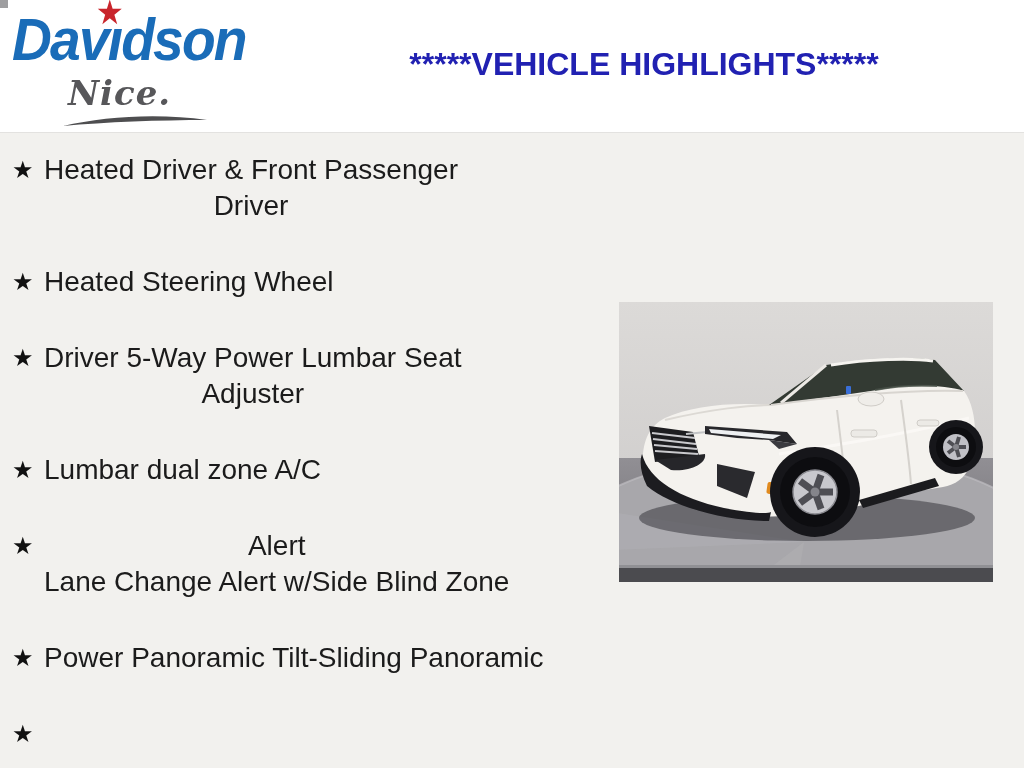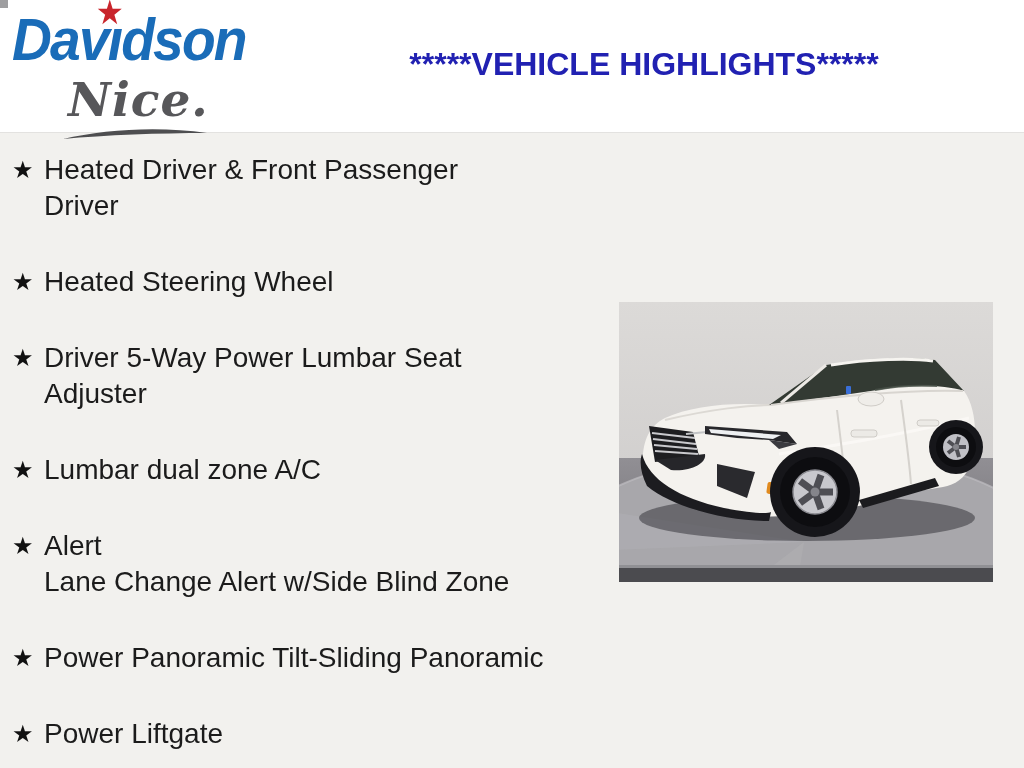--- a/index.html
+++ b/index.html
@@ -24,34 +24,34 @@
   }
   .logo-star{
     position:absolute;left:91px;top:-15px;line-height:1;
     font-size:34px;font-style:normal;letter-spacing:0;
     color:var(--star-red,#c9252c);
     font-family:"DejaVu Sans",sans-serif;
   }
   .logo-tagline{
     margin:6px 0 0 56px;line-height:1;
     font-family:"DejaVu Serif",serif;font-style:italic;font-weight:bold;
-    font-size:47px;letter-spacing:1px;color:var(--tagline-grey,#58585a);
+    font-size:34px;letter-spacing:1px;color:var(--tagline-grey,#58585a);
   }
   .logo-swoosh{display:block;margin:3px 0 0 48px;}
   
   .title{
     position:absolute;left:272px;right:8px;top:46px;margin:0;
     text-align:center;font-size:32px;font-weight:bold;
     color:var(--title-color,#2121b2);
   }
   
   .features{position:absolute;left:12px;top:152px;width:600px;margin:0;padding:0;list-style:none;}
   .features li{display:flex;margin:0 0 40px 0;font-size:28px;line-height:36px;color:var(--text-color,#1b1b1b);}
   .bullet{flex:0 0 32px;font-size:24px;line-height:36px;color:#111;font-family:"DejaVu Sans",sans-serif;}
-  .ftext div{white-space:nowrap;}
+  .ftext div{white-space:nowrap;text-align:center;}
   
   .photo{position:absolute;left:619px;top:302px;width:374px;height:280px;margin:0;}
   .photo svg{display:block;}
 </style>
 </head>
 <body>
 
 <div class="page">
 
   <div class="corner-mark"></div>
@@ -107,23 +107,20 @@
         </div>
       </li>
       <li>
         <span class="bullet">★</span>
         <div class="ftext">
           <div>Power Panoramic Tilt-Sliding Panoramic</div>
         </div>
       </li>
       <li>
         <span class="bullet">★</span>
-        <div class="ftext">
-          <div>Power Liftgate</div>
-        </div>
       </li>
     </ul>
 
   <figure class="photo" aria-label="White compact SUV shown from front three-quarter view on a grey studio turntable">
     <svg width="374" height="280" viewBox="0 0 374 280">
       <defs>
         <linearGradient id="wall" x1="0" y1="0" x2="0" y2="1">
           <stop offset="0" stop-color="#dcdad8"></stop>
           <stop offset="0.7" stop-color="#d0cecd"></stop>
           <stop offset="1" stop-color="#c7c5c4"></stop>

